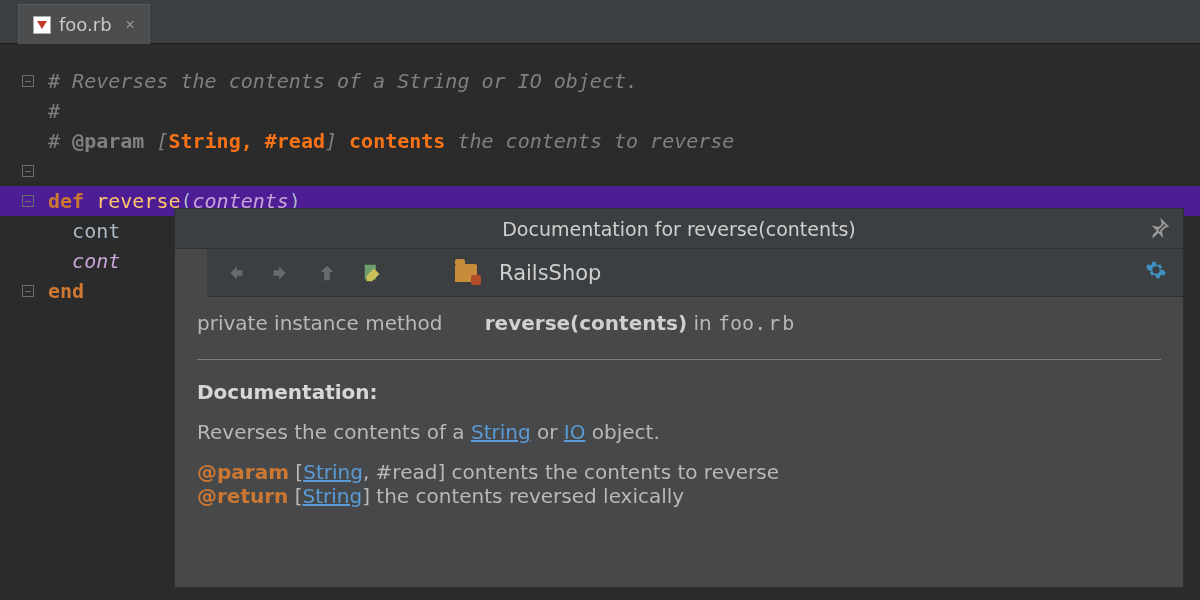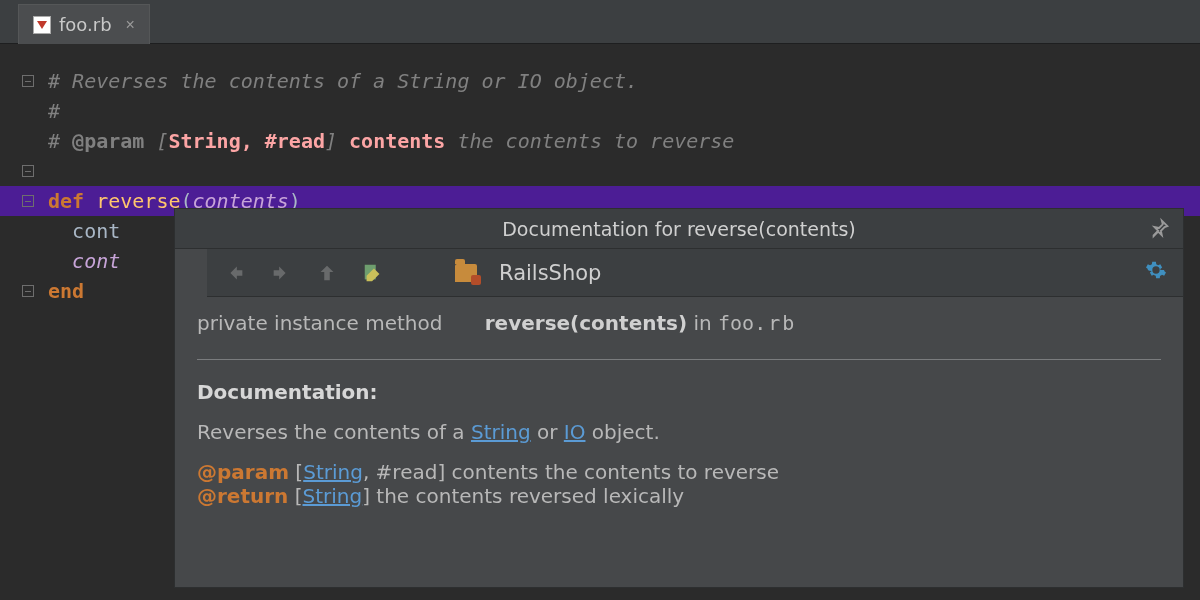--- a/index.html
+++ b/index.html
@@ -76,21 +76,21 @@
   .code {
     white-space: pre;
     font-style: italic;
   }
   .code .def { color:#cc7832; font-style: normal; font-weight: bold;}
   .code .fn { color:#ffc66d; font-style: normal;}
   .code .id { color:#c7a4d8; font-style: italic;}
   .code .pn { color:#a9b7c6; font-style: normal;}
   .code .cm { color:#808080; }
   .code .tag { color:#808080; font-weight:bold; font-style: normal;}
-  .code .typ { color:#fca5a5; font-weight:bold; font-style: normal;}
+  .code .typ { color:#f97316; font-weight:bold; font-style: normal;}
   .code .desc{ color:#808080; }
   .code .lead{ color:#808080; font-style: normal;}
 
   
   .docpop {
     position: absolute;
     left: 174px; top: 208px;
     width: 1010px; height: 380px;
     background: #46484a;
     border: 1px solid #2d2f30;

